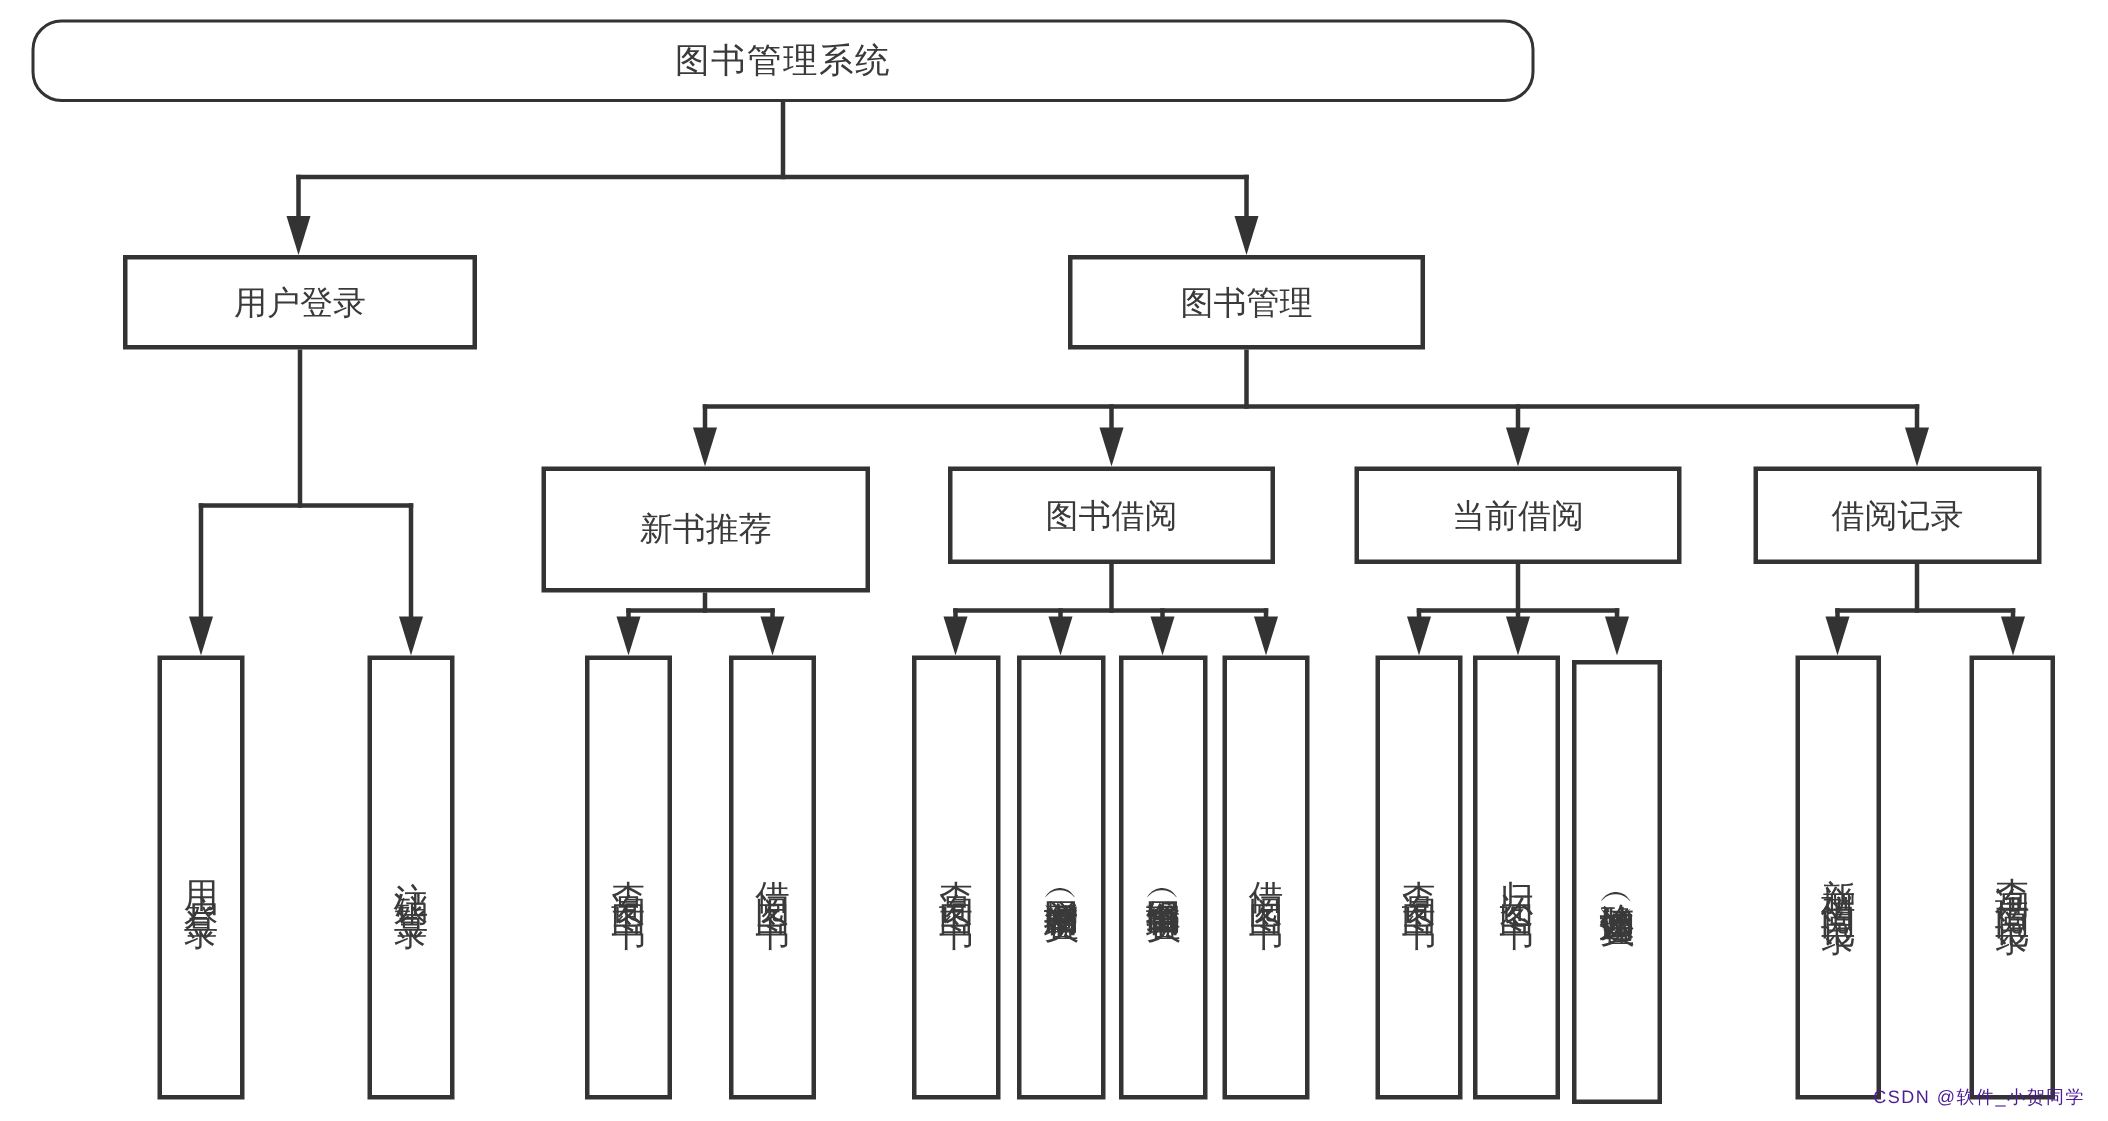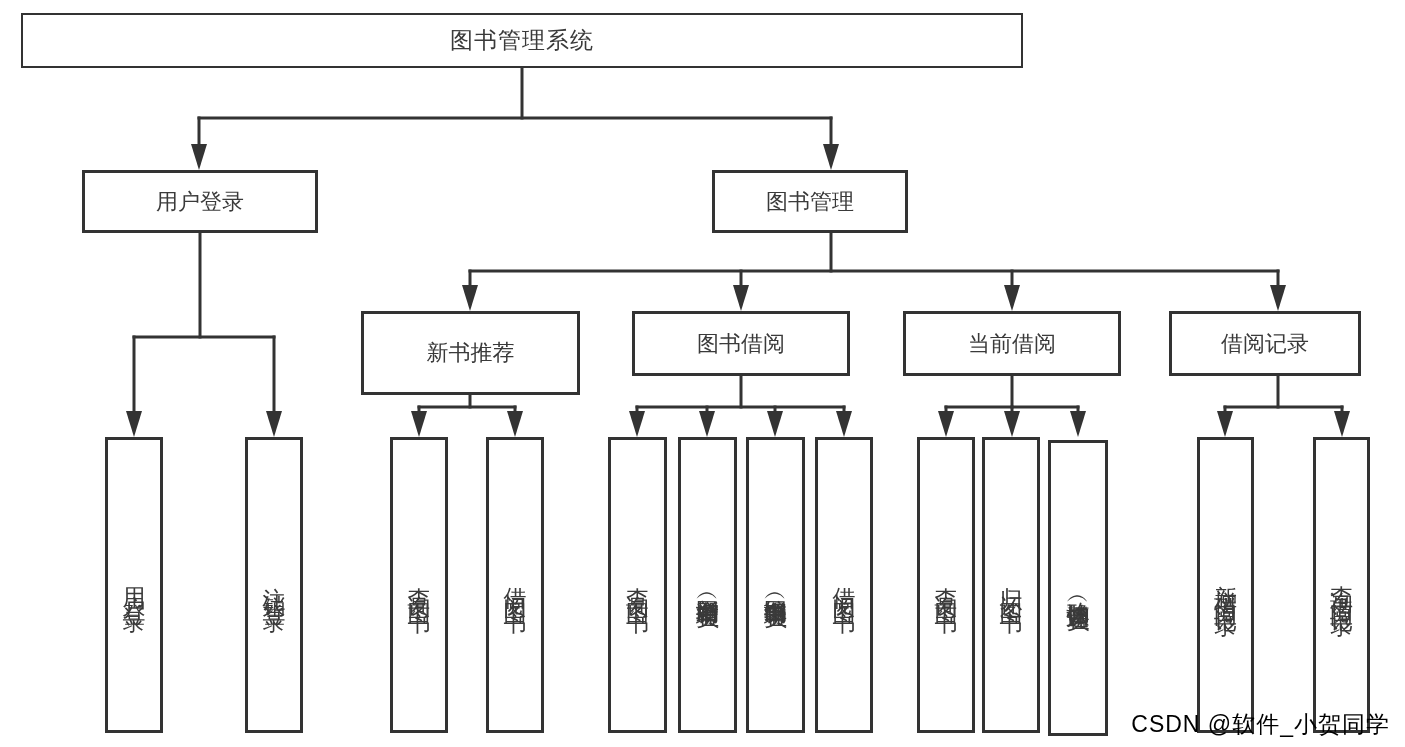--- a/index.html
+++ b/index.html
@@ -18,35 +18,35 @@
     box-sizing:border-box;
     background:#ffffff;
     border:3px solid #333333;
     color:#3a3a3a;
     display:flex;align-items:center;justify-content:center;
     font-size:22px;
     z-index:1;
     white-space:nowrap;
     text-align:center;
   }
-  .lvl1{border-width:2px;font-size:23px;letter-spacing:1px;}
+  .lvl1{border-width:2px;font-size:23px;letter-spacing:1px;border-radius:20px;}
   .leaf{
     writing-mode:vertical-rl;
     text-orientation:mixed;
     font-size:23px;
     letter-spacing:8px;
     line-height:1;
   }
   .leaf.long{letter-spacing:1px;}
   .leaf.mid{letter-spacing:6px;}
   .watermark{
     position:absolute;
     right:15px;bottom:7px;
-    font-size:23px;
-    color:#000000;
+    font-size:12px;
+    color:#4c1d95;
     letter-spacing:1px;
     z-index:2;
   }
 </style>
 </head>
 <body>
 
 <div id="stage">
 
   <svg id="wires" width="1405" height="747" viewBox="0 0 1405 747">
@@ -121,21 +121,21 @@
       <line x1="1225" y1="407" x2="1225" y2="415"></line>
         <polygon points="1217,411 1233,411 1225,437"></polygon>
       <line x1="1342" y1="407" x2="1342" y2="415"></line>
         <polygon points="1334,411 1350,411 1342,437"></polygon>
     </g>
   </svg>
 
   <div class="node lvl1" style="left:21px;top:13px;width:1002px;height:55px">图书管理系统</div>
 
   <div class="node" style="left:82px;top:170px;width:236px;height:63px">用户登录</div>
-  <div class="node" style="left:712px;top:170px;width:196px;height:63px">图书管理</div>
+  <div class="node" style="left:712px;top:170px;width:238px;height:63px">图书管理</div>
 
   <div class="node" style="left:361px;top:311px;width:219px;height:84px">新书推荐</div>
   <div class="node" style="left:903px;top:311px;width:218px;height:65px">当前借阅</div>
   <div class="node" style="left:632px;top:311px;width:218px;height:65px">图书借阅</div>
   <div class="node" style="left:1169px;top:311px;width:192px;height:65px">借阅记录</div>
 
   <div class="node leaf" style="left:105px;top:437px;width:58px;height:296px">用户登录</div>
   <div class="node leaf" style="left:245px;top:437px;width:58px;height:296px">注销登录</div>
 
   <div class="node leaf" style="left:390px;top:437px;width:58px;height:296px">查询图书</div>

